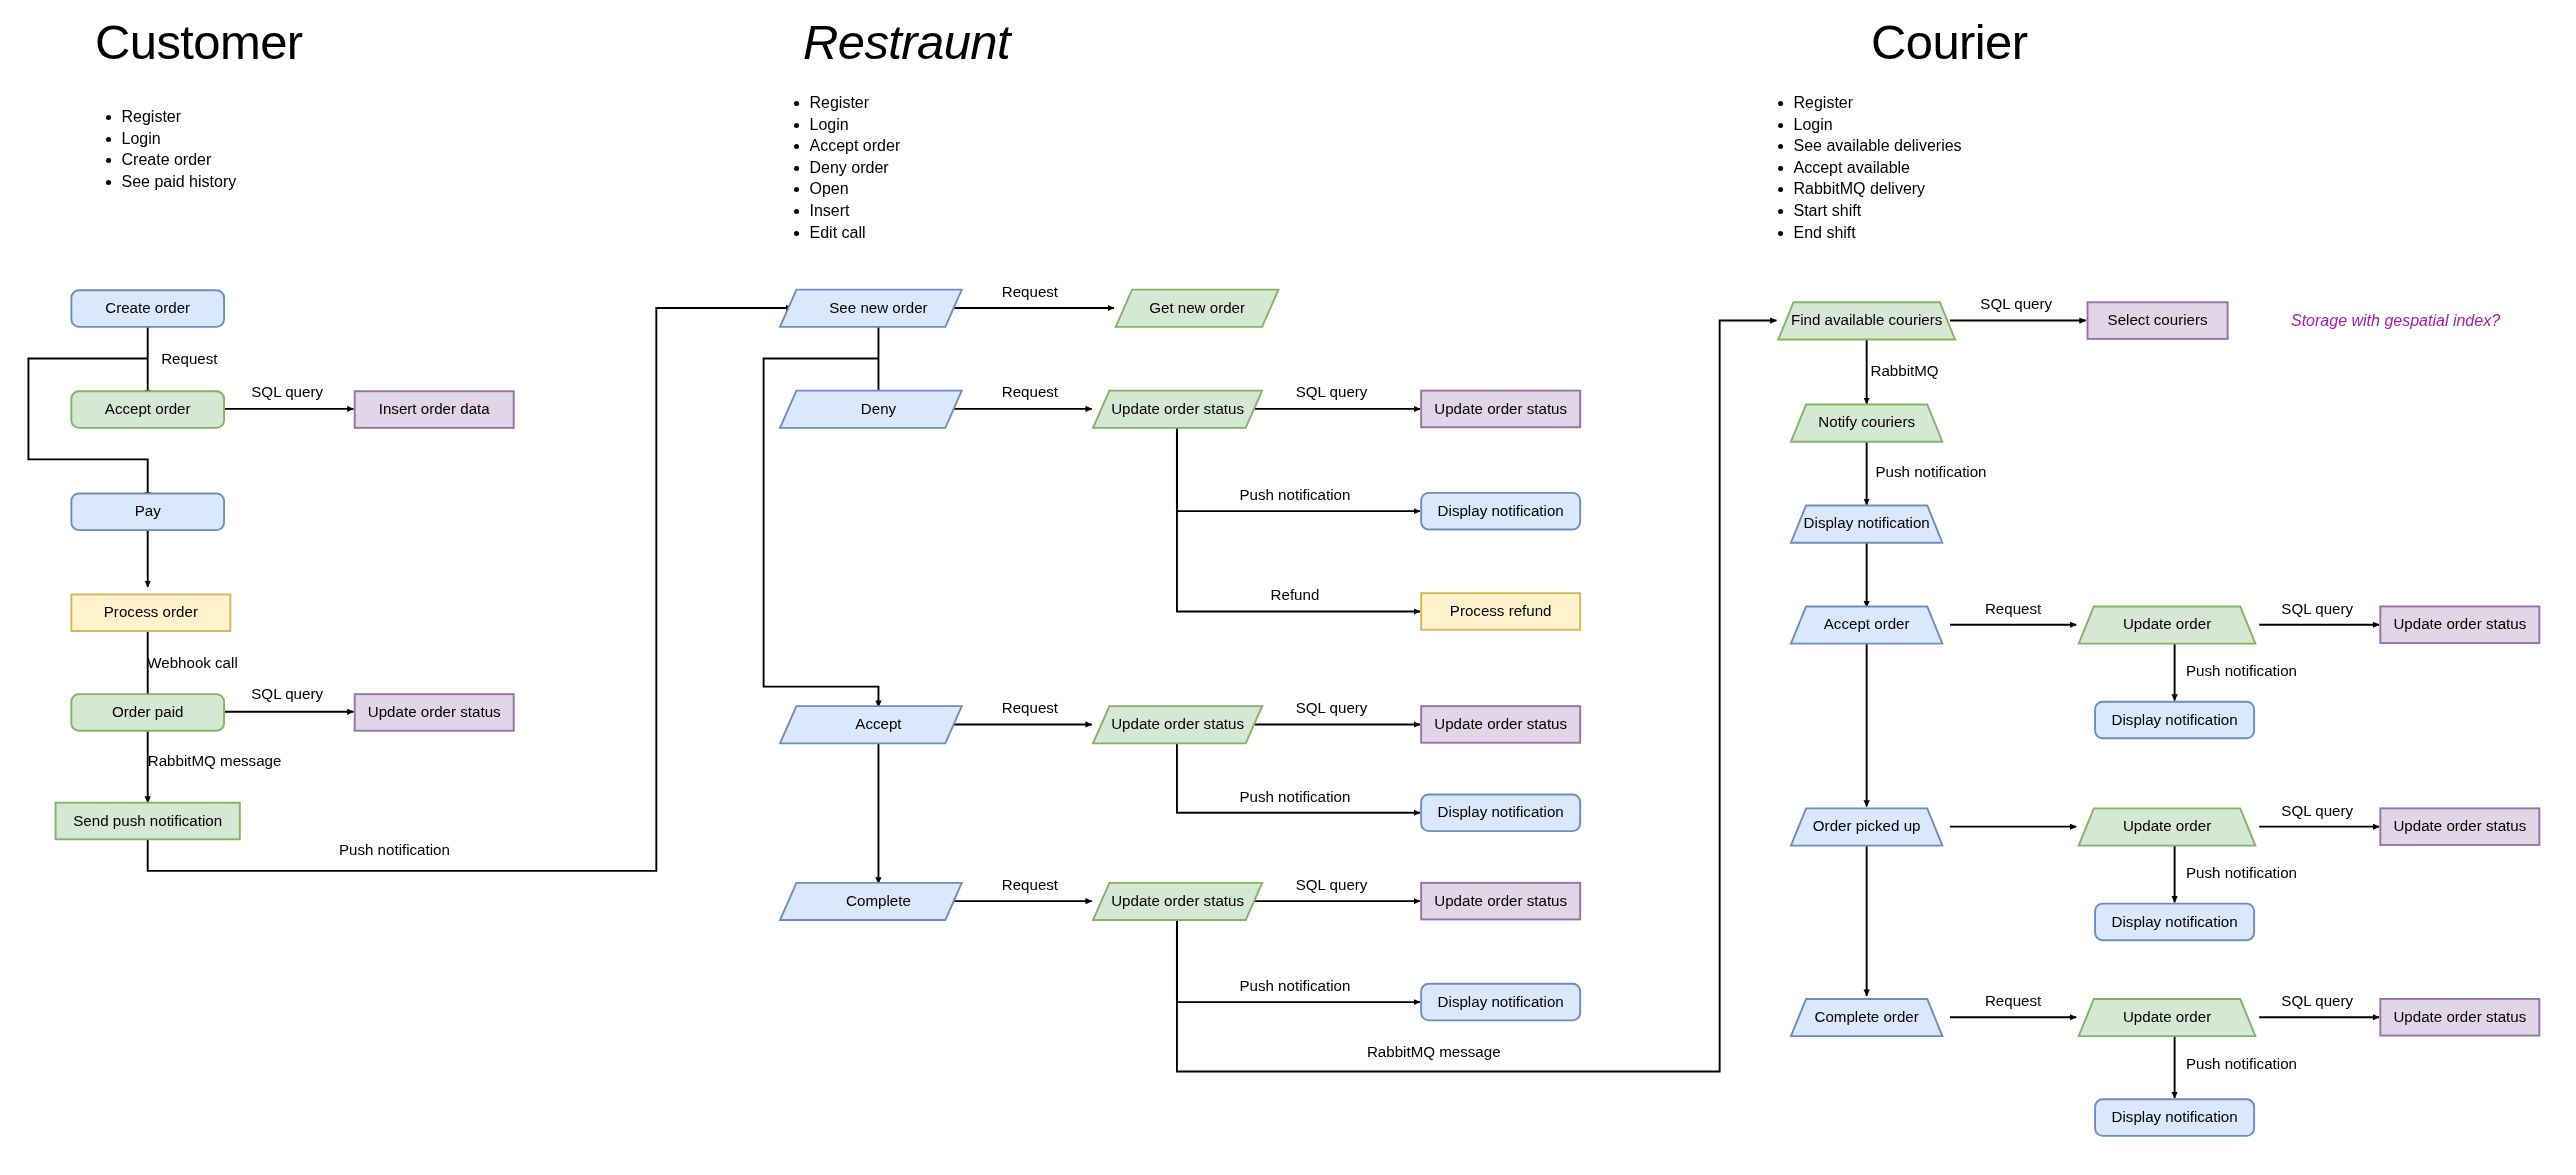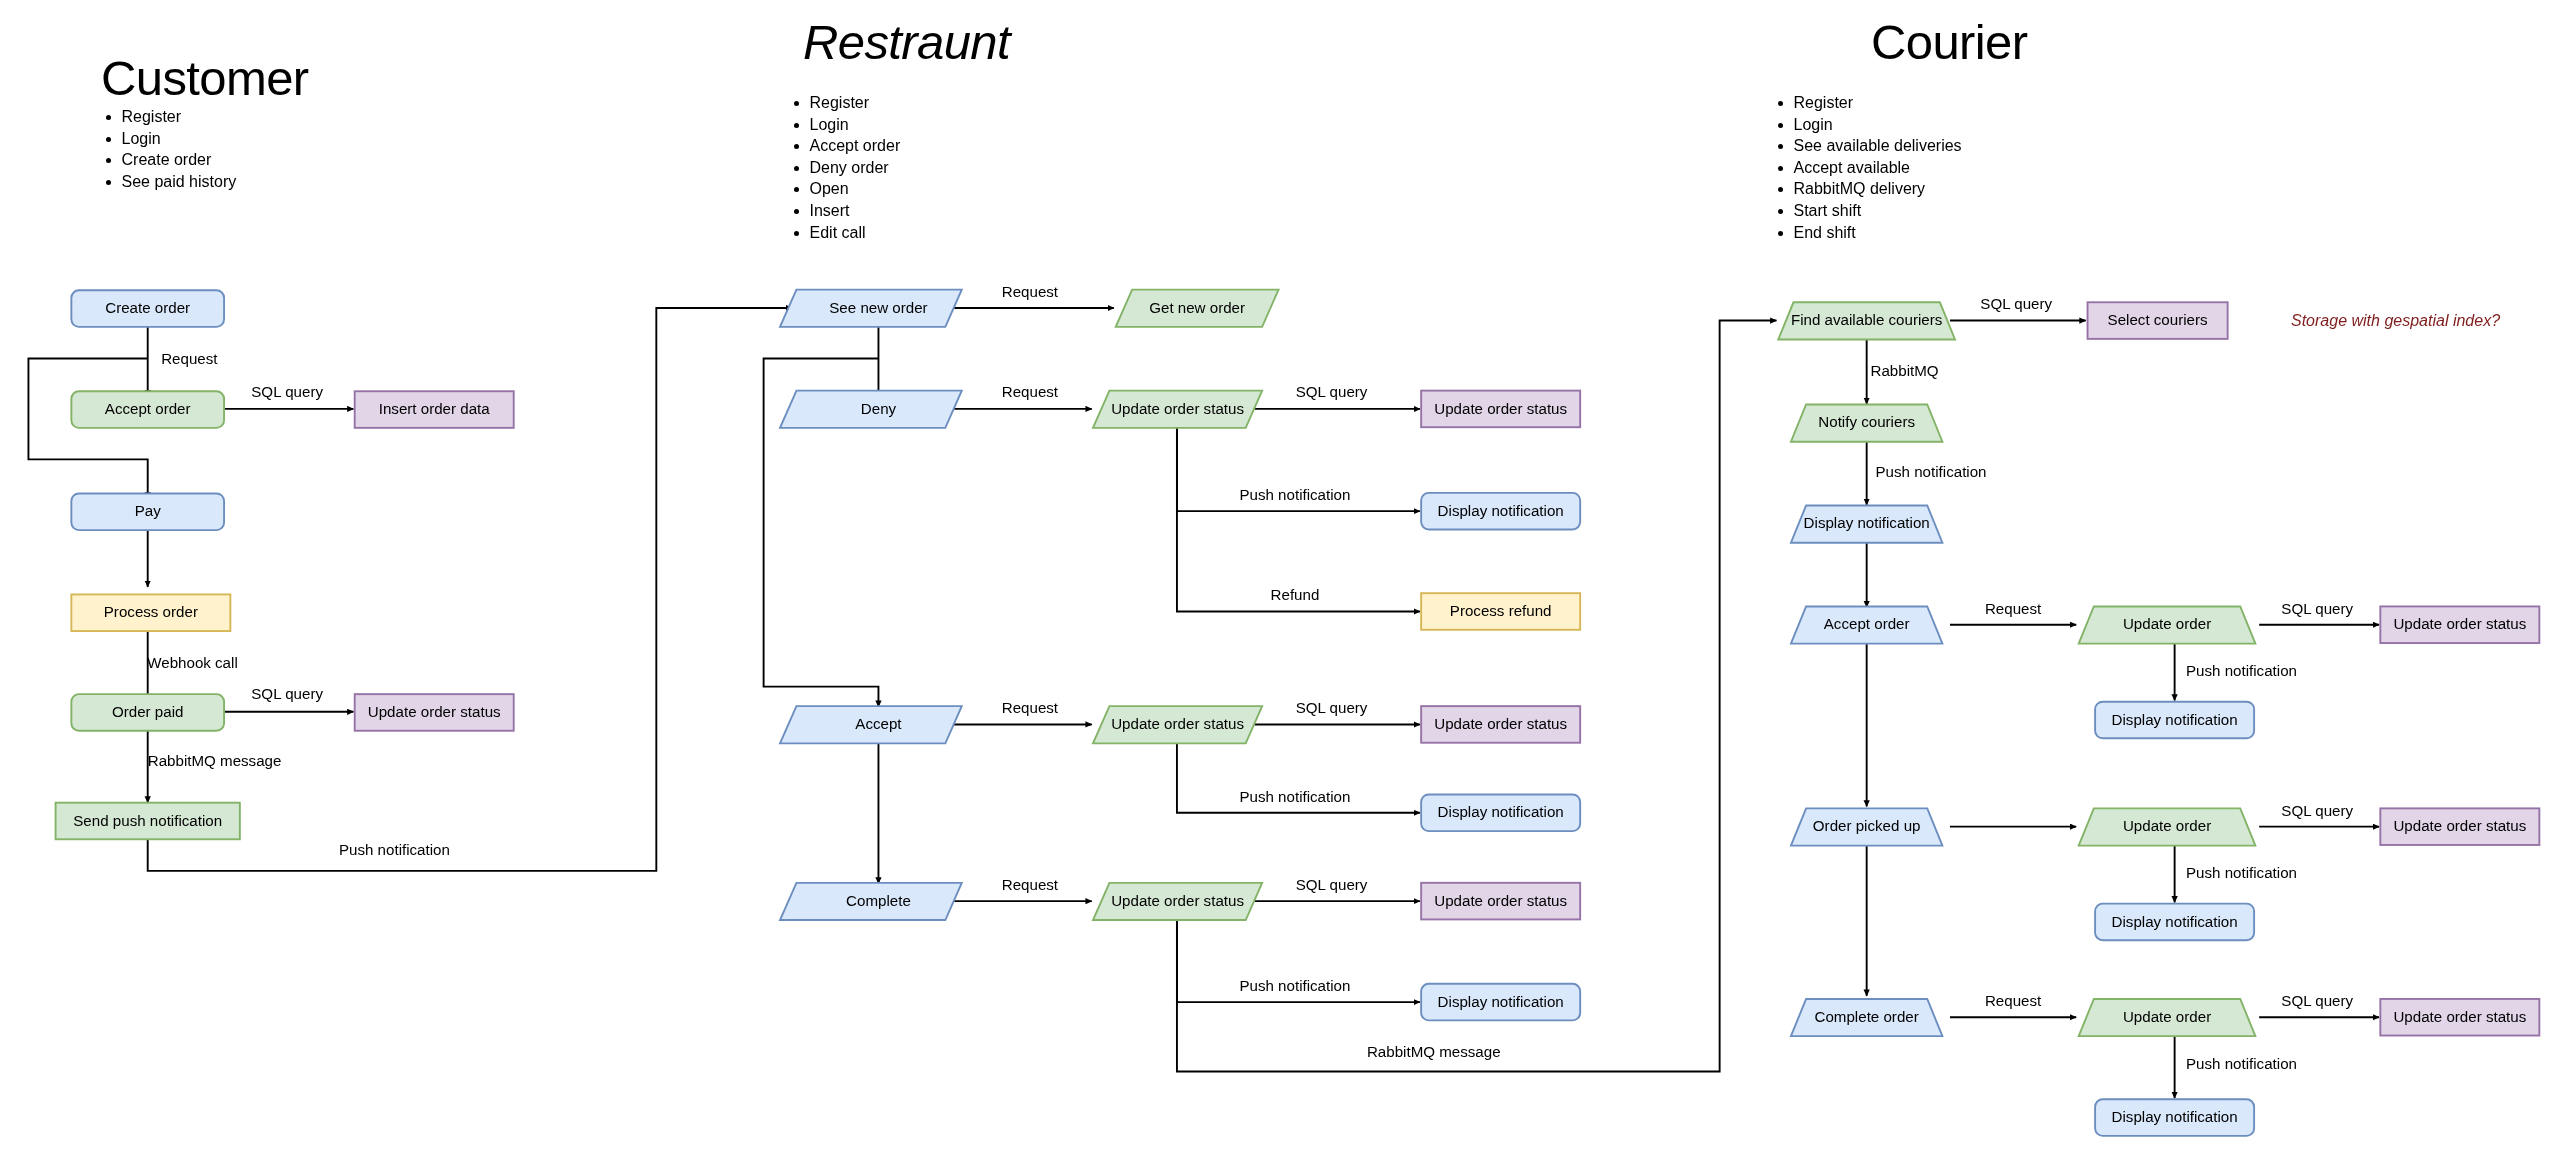--- a/index.html
+++ b/index.html
@@ -1,32 +1,32 @@
 <!DOCTYPE html>
 <html style="font-size:10px"><head>
 <meta charset="utf-8">
 <style>
   html,body{margin:0;padding:0;background:#ffffff;}
   body{font-family:"Liberation Sans",sans-serif;color:#000;}
   #canvas{position:relative;width:2576px;height:1175px;background:#fff;overflow:hidden;}
   .col-title{position:absolute;font-size:49px;font-weight:400;letter-spacing:-0.6px;color:#000;white-space:nowrap;}
   .col-list{position:absolute;margin:0;padding:0 0 0 26.5px;list-style:disc;font-size:16px;line-height:1.35;color:#000;}
   .col-list li{margin:0;padding:0;}
-  .note{position:absolute;font-size:16px;font-style:italic;color:#7f1d1d;white-space:nowrap;}
+  .note{position:absolute;font-size:16px;font-style:italic;color:#a21caf;white-space:nowrap;}
   svg.flow{position:absolute;left:0;top:0;width:2576px;height:1175px;}
   .nodeLabel{font-family:"Liberation Sans",sans-serif;font-size:24px;fill:#000;text-anchor:middle;dominant-baseline:middle;}
   .edgeLabel{font-family:"Liberation Sans",sans-serif;font-size:24px;fill:#000;text-anchor:middle;dominant-baseline:middle;}
   .ln{stroke:#000;stroke-width:3;fill:none;}
 </style>
 </head>
 <body>
 
 <div id="canvas">
 
-  <div class="col-title" style="left:101px;top:14px;margin-top:36px;">Customer</div>
+  <div class="col-title" style="left:95px;top:14px;">Customer</div>
   <ul class="col-list" id="list-customer" style="left:95px;top:106px;">
       <li>Register</li>
       <li>Login</li>
       <li>Create order</li>
       <li>See paid history</li>
     </ul>
 
   <div class="col-title" style="left:803px;top:14px;font-style:italic;">Restraunt</div>
   <ul class="col-list" id="list-restaurant" style="left:783px;top:92px;">
       <li>Register</li>

